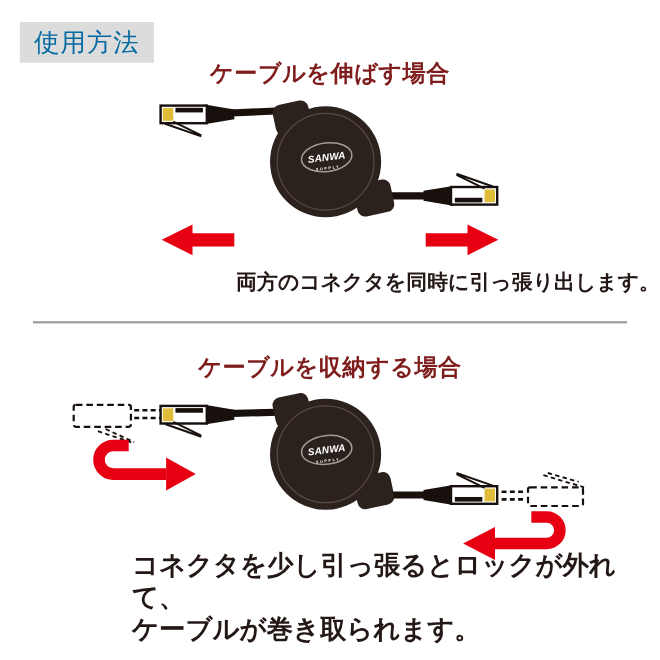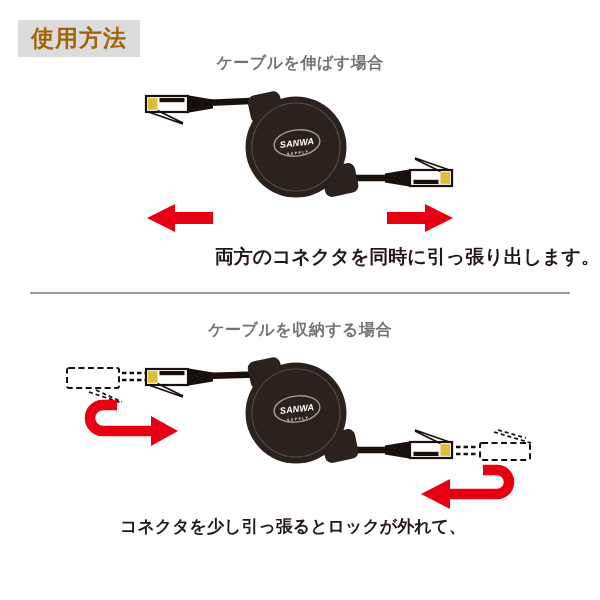--- a/index.html
+++ b/index.html
@@ -1,36 +1,36 @@
 <!DOCTYPE html>
 <html><head>
 <meta charset="utf-8">
 <style>
   html,body{margin:0;padding:0;}
   body{
     width:600px;height:600px;background:#ffffff;position:relative;overflow:hidden;
     font-family:"Liberation Sans","DejaVu Sans",sans-serif;color:#231815;
   }
   .badge{
-    position:absolute;left:18px;top:20px;background:#dcdcdc;color:#a16207;
-    font-size:23px;font-weight:700;padding:3px 13px;letter-spacing:1px;
+    position:absolute;left:18px;top:20px;background:#dcdcdc;color:#0369a1;
+    font-size:23px;font-weight:400;padding:3px 13px;letter-spacing:1px;
   }
   .sec-title{
     position:absolute;left:0;width:600px;text-align:center;
-    font-size:16px;font-weight:700;color:#737373;letter-spacing:0.5px;
+    font-size:21px;font-weight:700;color:#7f1d1d;letter-spacing:0.5px;
   }
   #title1{top:53px;}
   #title2{top:320px;text-align:center;}
   #caption1{
     position:absolute;top:244px;left:0;width:600px;text-align:right;
     font-size:19px;font-weight:700;
   }
   #caption2{
-    position:absolute;top:512px;left:120px;
-    font-size:17px;font-weight:700;line-height:29px;
+    position:absolute;top:500px;left:120px;
+    font-size:24px;font-weight:700;line-height:29px;
   }
   .divider{
     position:absolute;top:292px;left:30px;width:540px;height:2px;background:#9b9b9b;
   }
   svg.illus{position:absolute;left:0;display:block;}
   #illus1{top:85px;}
   #illus2{top:352px;}
   .logo-main{
     font-size:9px;font-weight:700;font-style:italic;fill:#ffffff;
     letter-spacing:0.2px;text-anchor:middle;
@@ -118,13 +118,14 @@
   </g>
 
   <g>
     <path d="M 483 470 L 497 470 A 12 12 0 0 1 497 494 L 450 494" stroke="#e60012" stroke-width="10.5" fill="none"></path>
     <polygon points="450,479 421,494 450,509" fill="#e60012"></polygon>
   </g>
 </svg>
 
 <div id="caption2">
   <div>コネクタを少し引っ張るとロックが外れて、</div>
+  <div>ケーブルが巻き取られます。</div>
 </div>
 
 </body></html>

